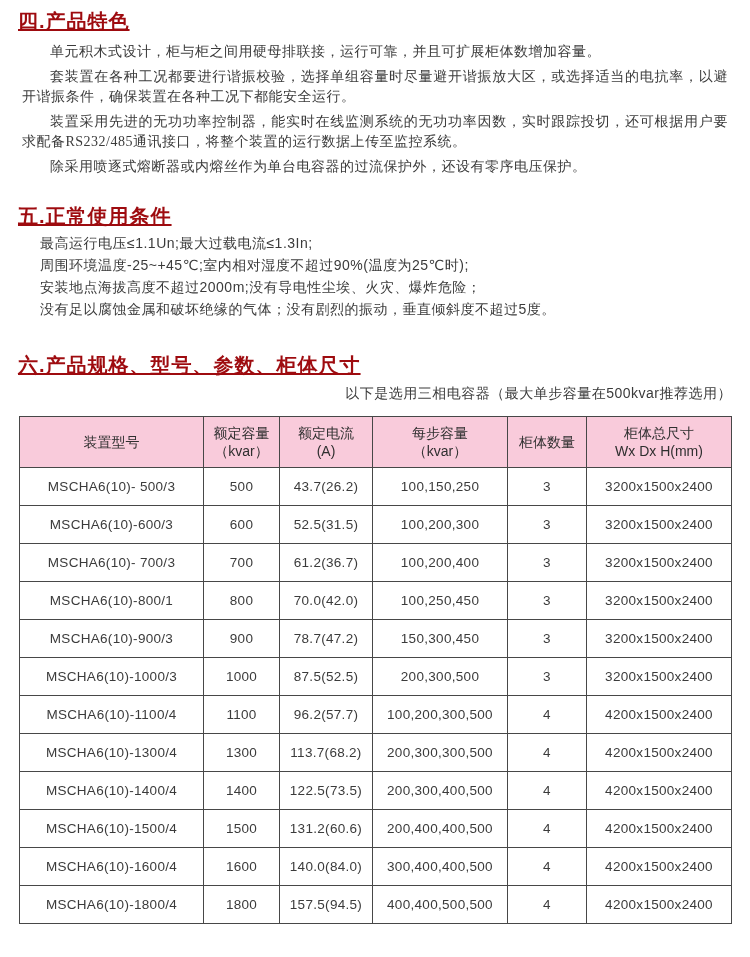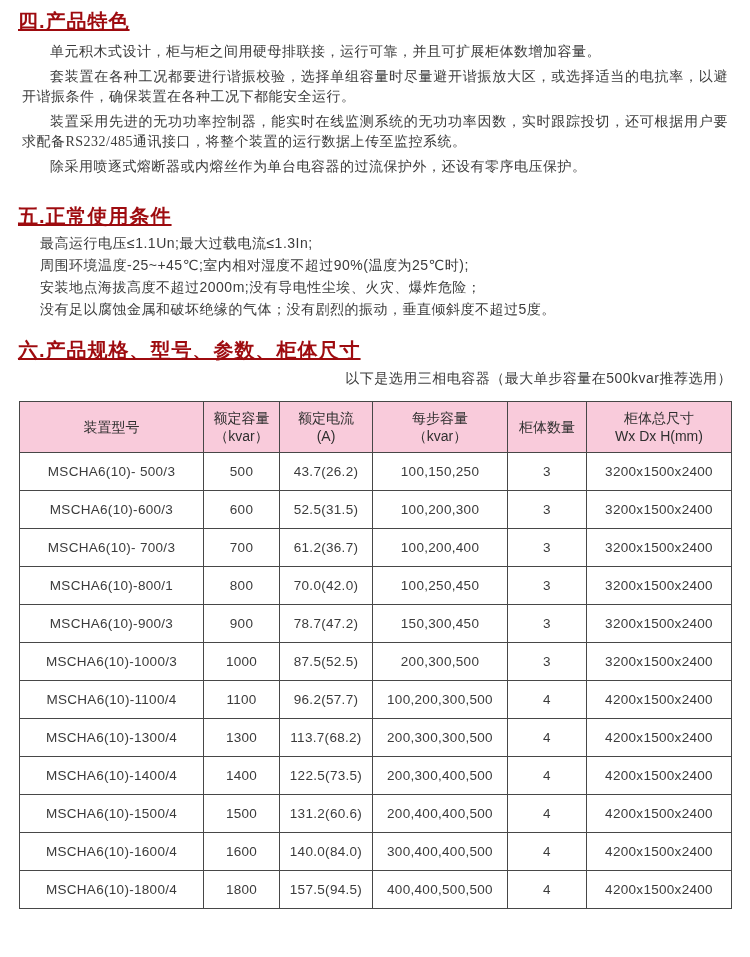--- a/index.html
+++ b/index.html
@@ -43,21 +43,21 @@
   .conditions-block {
     margin-top: 5px;
   }
   .conditions-block p {
     margin: 0;
     padding-left: 22px;
     font-size: 14px;
     line-height: 22px;
     letter-spacing: 0.5px;
   }
-  h2.sec-heading.h-specs { margin-top: 19px; }
+  h2.sec-heading.h-specs { margin-top: 34px; }
   .spec-subtitle {
     margin: 7px 0 0 0;
     padding-left: 22px;
     font-size: 14px;
     line-height: 20px;
     letter-spacing: 0.5px;
     text-align: right;
   }
   table.spec-table {
     margin-top: 13px;

